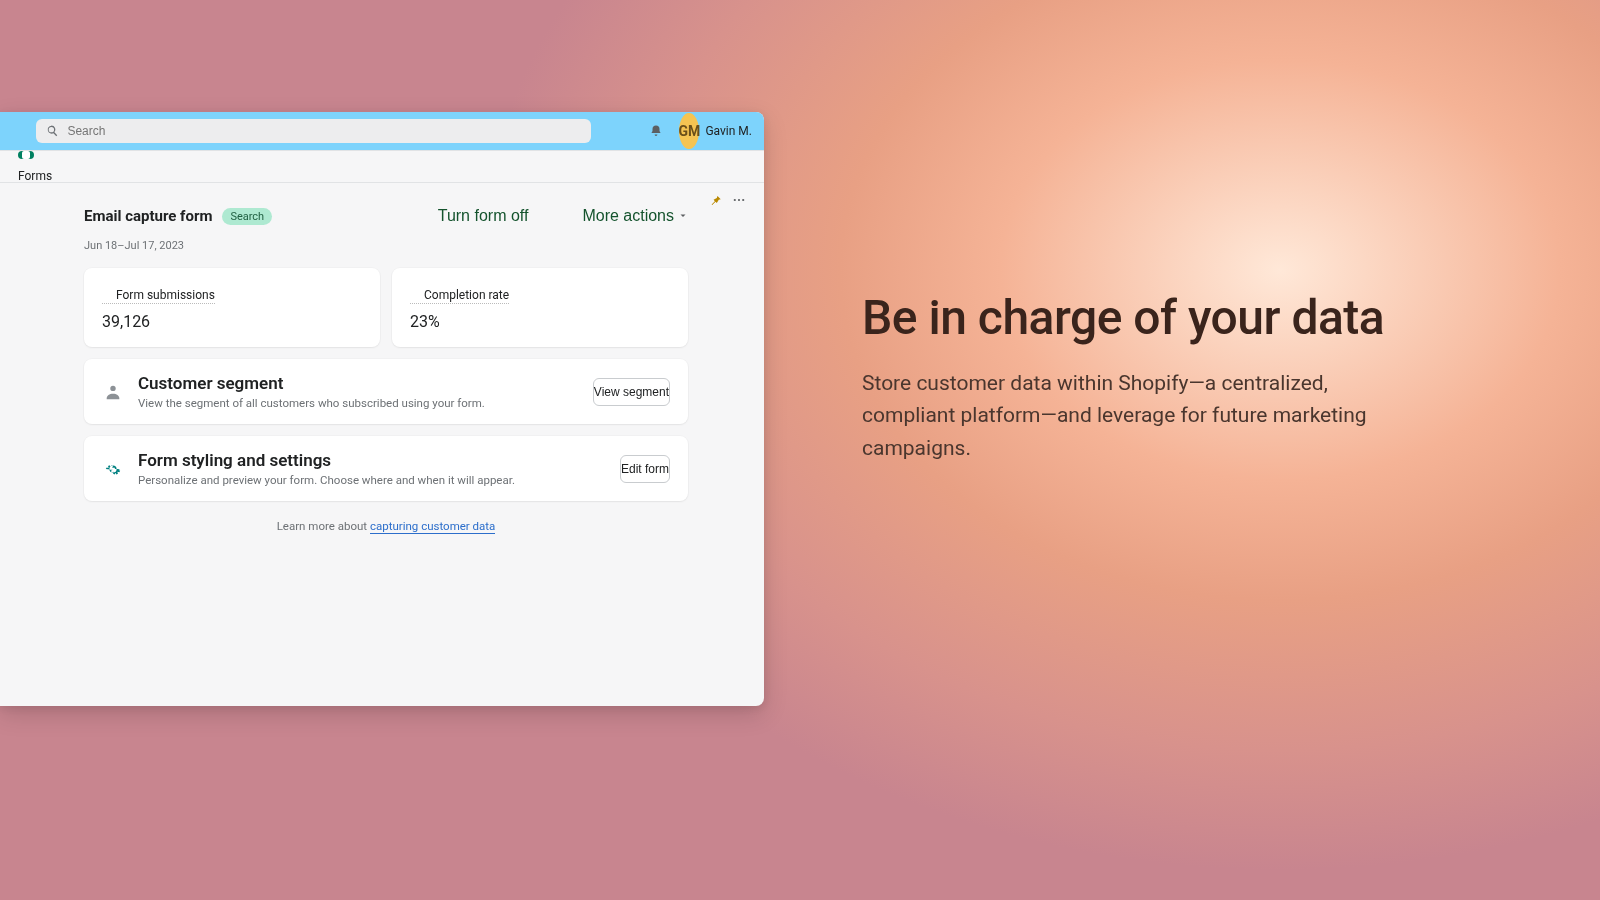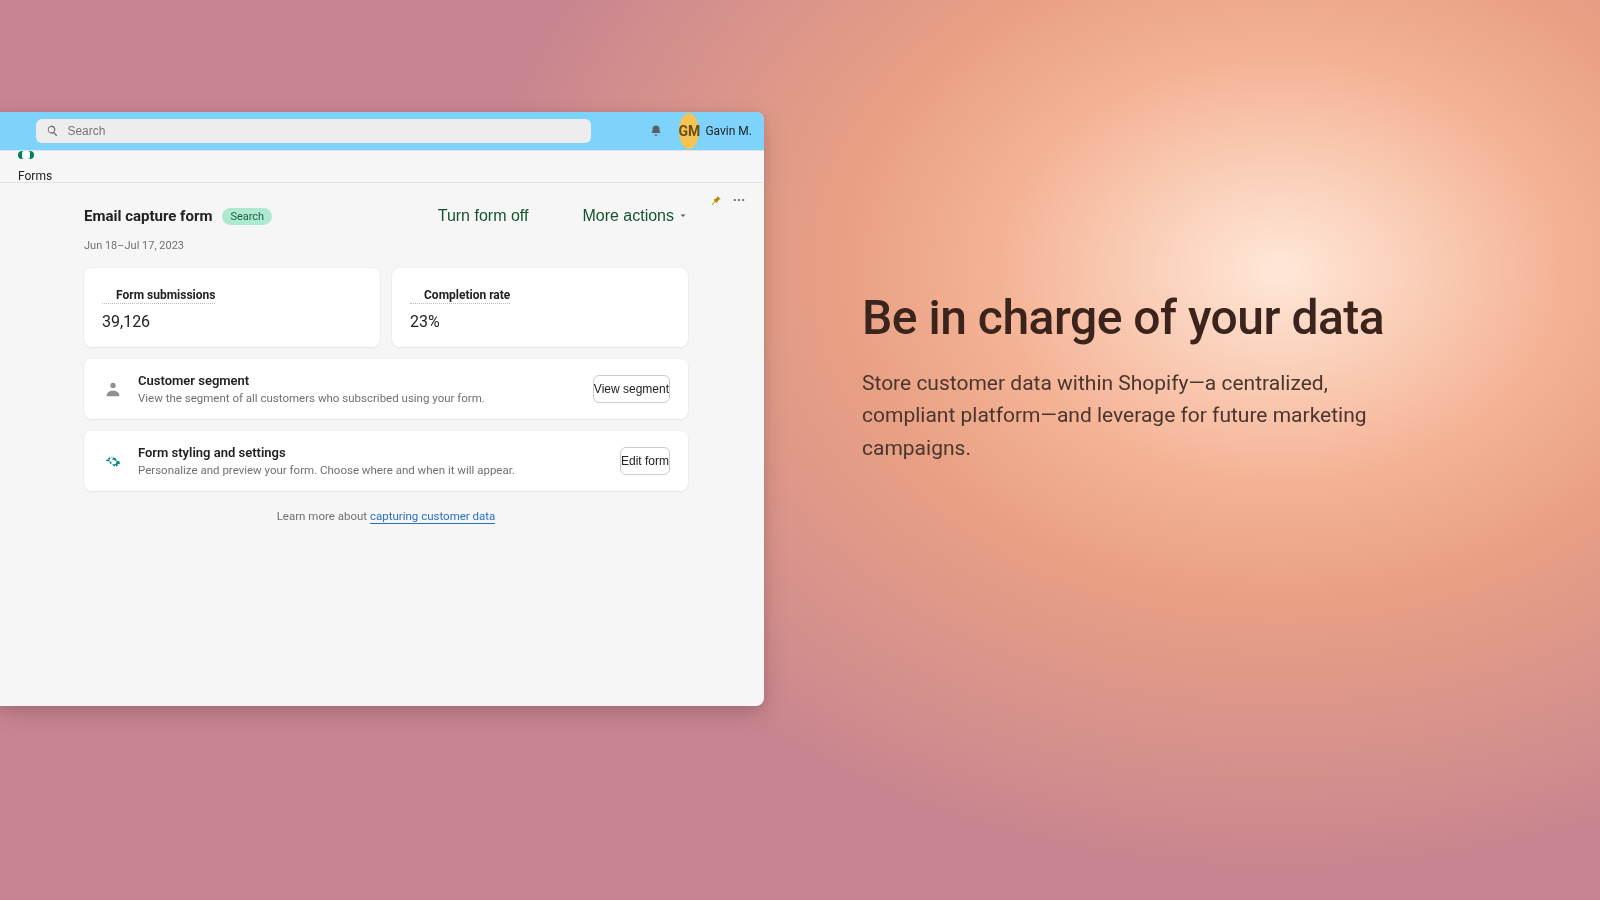--- a/index.html
+++ b/index.html
@@ -180,21 +180,21 @@
   box-shadow: 0 1px 2px rgba(0,0,0,0.06), 0 0 0 1px rgba(0,0,0,0.02);
 }
 
 .stat-card {
   flex: 1;
   padding: 16px 18px;
 }
 
 .stat-label {
   font-size: 12px;
-  font-weight: 700;
+  font-weight: 400;
   color: #202223;
   border-bottom: 1px dotted #bbb;
   display: inline-block;
   padding-bottom: 1px;
   padding-left: 14px;
 }
 
 .stat-value {
   font-size: 16px;
   color: #202223;
@@ -214,21 +214,21 @@
   width: 22px;
   display: flex;
   align-items: center;
   justify-content: center;
   flex-shrink: 0;
 }
 
 .info-body { flex: 1; }
 
 .info-title {
-  font-size: 13px;
+  font-size: 17px;
   font-weight: 600;
   color: #202223;
 }
 
 .info-desc {
   font-size: 11.5px;
   color: #6d7175;
   margin-top: 3px;
 }
 

